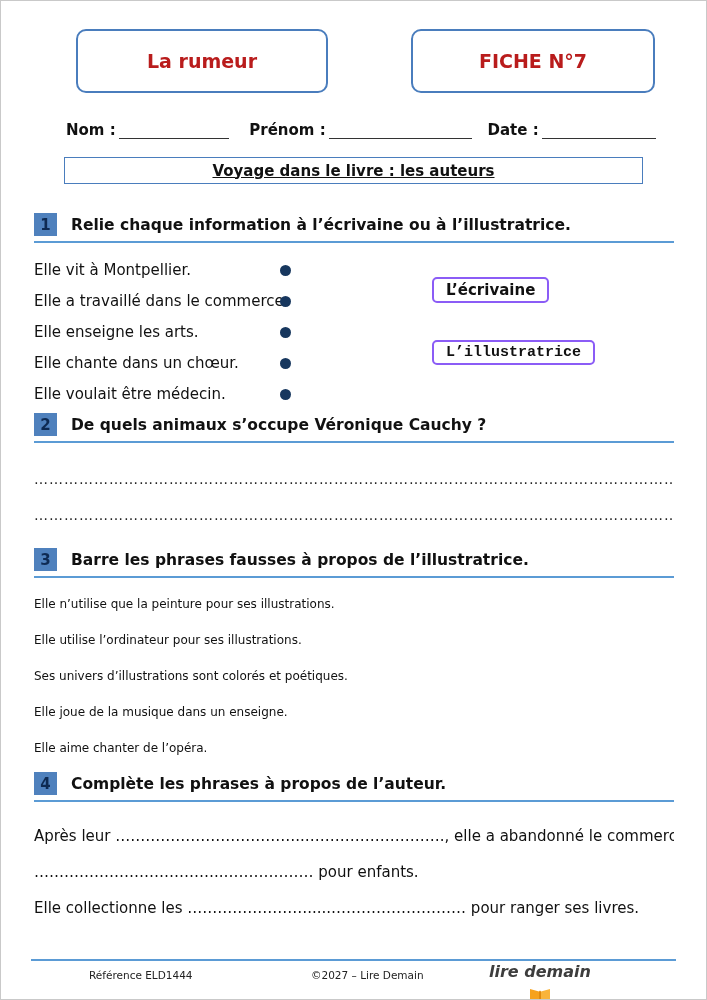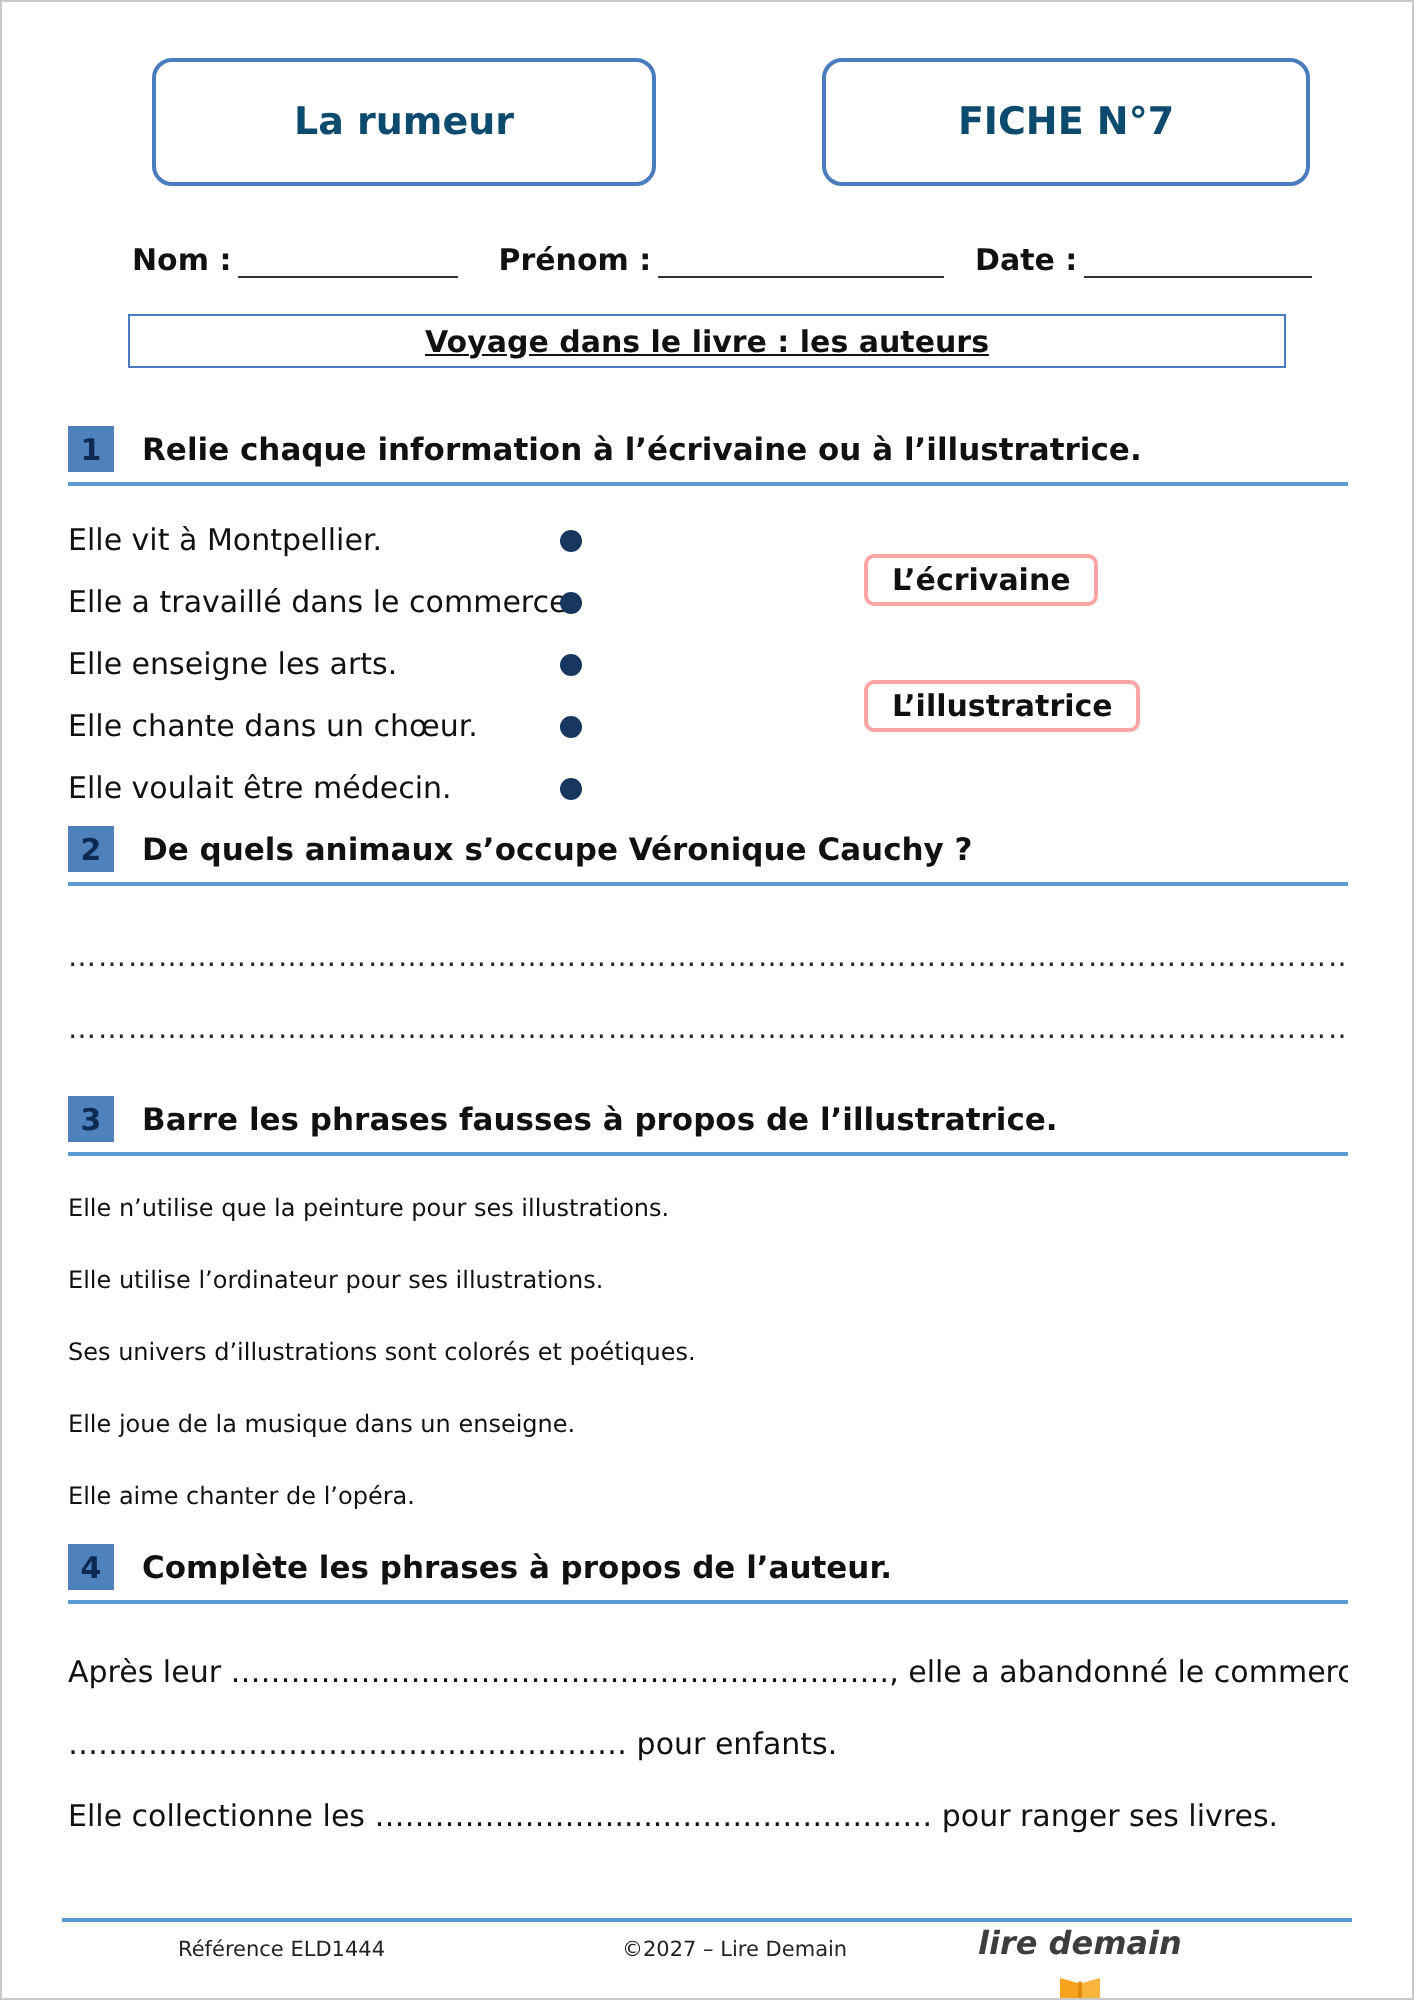--- a/index.html
+++ b/index.html
@@ -10,21 +10,21 @@
     background:#ffffff;
     font-family:"DejaVu Sans", sans-serif;
     color:#111;
     overflow:hidden;
   }
   
   .title-box{
     position:absolute;top:28px;height:60px;
     border:2px solid #4a7dbd;border-radius:10px;
     display:flex;align-items:center;justify-content:center;
-    font-weight:bold;font-size:19px;color:#0c4a6e;background:#fff;
+    font-weight:bold;font-size:19px;color:#b91c1c;background:#fff;
   }
   .title-box.left{left:75px;width:248px;}
   .title-box.right{left:410px;width:240px;}
 
   
   .name-row{
     position:absolute;top:116px;left:65px;width:590px;height:22px;
     display:flex;align-items:flex-end;font-size:15px;font-weight:bold;
   }
   .fill-line{display:inline-block;border-bottom:1.4px solid #333;height:15px;}
@@ -60,24 +60,24 @@
   
   .match-list{margin-top:12px;position:relative;}
   .match-row{position:relative;height:31px;line-height:31px;font-size:15px;}
   .bullet{
     position:absolute;left:246px;top:10px;
     width:11px;height:11px;border-radius:50%;
     background:#17375e;
   }
   .target-box{
     position:absolute;left:398px;
-    border:2px solid #fca5a5;border-radius:5px;background:#fff;
+    border:2px solid #8b5cf6;border-radius:5px;background:#fff;
     padding:2px 12px;font-weight:bold;font-size:15px;white-space:nowrap;
   }
-  .t1{top:64px;} .t2{top:127px;}
+  .t1{top:64px;} .t2{top:127px;font-family:Liberation Mono, monospace;}
 
   
   .dots-line{
     width:640px;overflow:hidden;white-space:nowrap;
     font-size:14px;color:#222;letter-spacing:1px;
   }
   .dots-line.first{margin-top:28px;}
   .dots-line.second{margin-top:20px;}
 
   

